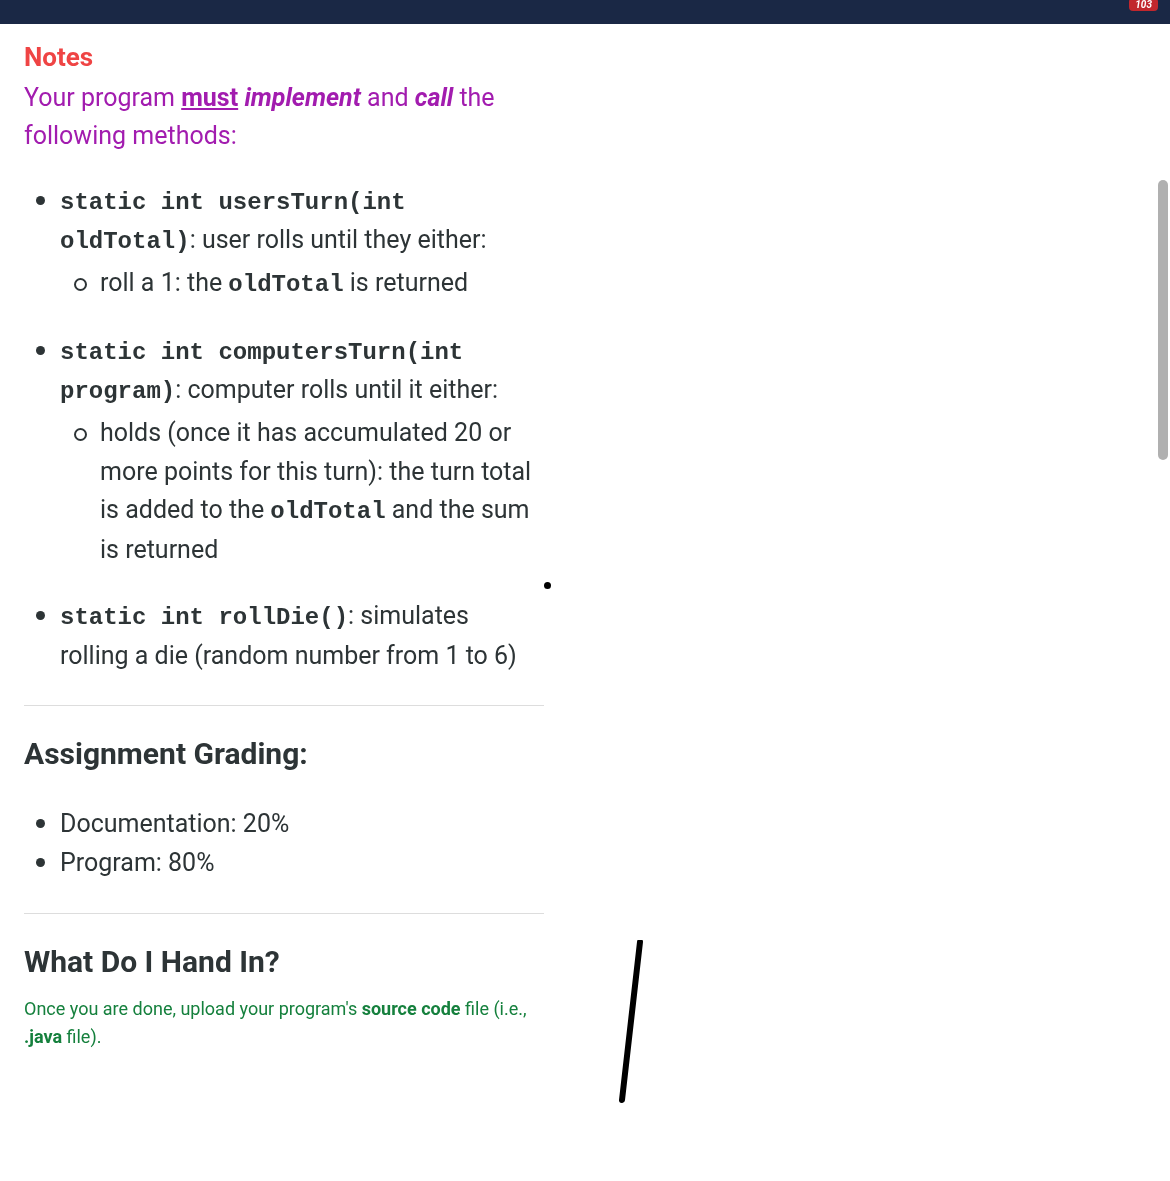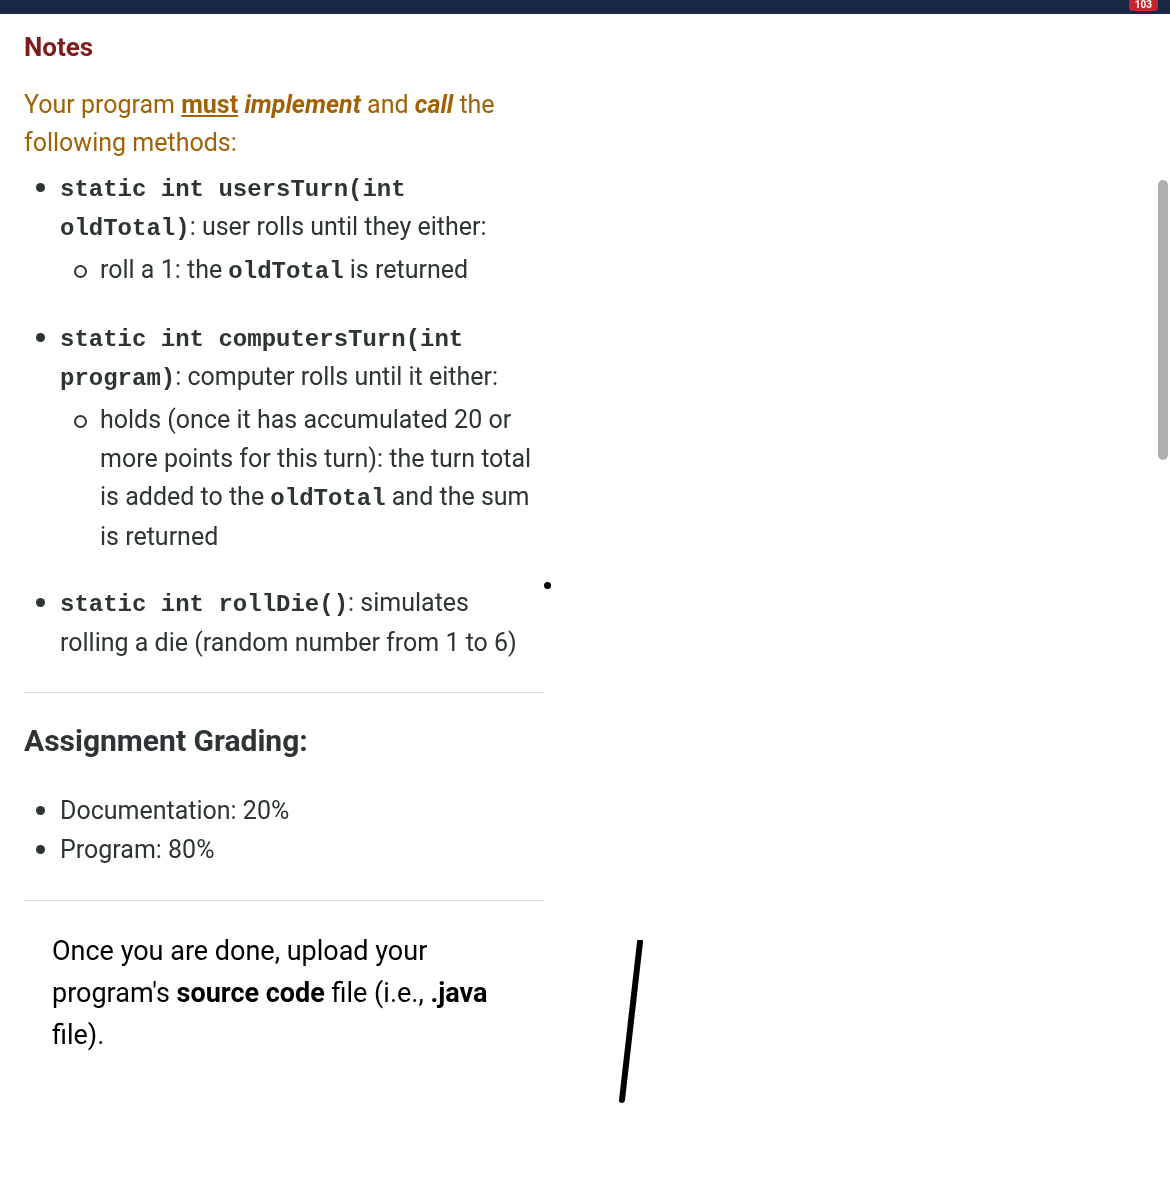--- a/index.html
+++ b/index.html
@@ -5,51 +5,52 @@
     * { margin: 0; padding: 0; box-sizing: border-box; }
     body {
       font-family: -apple-system, BlinkMacSystemFont, 'Segoe UI', Roboto, 'Helvetica Neue', Arial, sans-serif;
       background: #fff;
       width: 1170px;
       height: 1181px;
       position: relative;
       overflow: hidden;
     }
     .top-bar {
-      height: 14px;
+      height: 24px;
       background: #1a2845;
       position: relative;
+      font-style: italic;
     }
     .badge {
       position: absolute;
       top: -2px;
       right: 12px;
       background: #c1272d;
       color: #fff;
       font-size: 10px;
       padding: 1px 6px;
       border-radius: 4px;
       font-weight: bold;
     }
     .content {
       padding: 18px 24px 0 24px;
       width: 560px;
       color: #2d3436;
     }
     h3 {
       font-size: 26px;
       font-weight: 700;
-      margin-bottom: 24px;
-      color: #7f1d1d;
+      margin-bottom: 7px;
+      color: #ef4444;
     }
     .intro {
       font-size: 25px;
       line-height: 1.5;
-      margin-bottom: 8px;
-      color: #a16207;
+      margin-bottom: 28px;
+      color: #a21caf;
     }
     .must { font-weight: 700; text-decoration: underline; }
     .implement { font-weight: 700; font-style: italic; }
     .call { font-weight: 700; font-style: italic; }
     ul.outer { list-style: none; padding-left: 0; }
     ul.outer > li {
       position: relative;
       padding-left: 36px;
       font-size: 25px;
       line-height: 1.55;
@@ -115,24 +116,23 @@
       content: '';
       position: absolute;
       left: 12px;
       top: 14px;
       width: 9px;
       height: 9px;
       background: #2d3436;
       border-radius: 50%;
     }
     .handin-text {
-      font-size: 27px;
-      line-height: 1.55;
-      color: #000000;
-      margin-left: 28px;
+      font-size: 18px;
+      line-height: 1.55;
+      color: #15803d;
     }
     .bold { font-weight: 700; }
     .dot-marker {
       position: absolute;
       left: 544px;
       top: 582px;
       width: 7px;
       height: 7px;
       background: #000;
       border-radius: 50%;
@@ -199,20 +199,21 @@
   <hr>
 
   <h2>Assignment Grading:</h2>
   <ul class="grading">
     <li>Documentation: 20%</li>
     <li>Program: 80%</li>
   </ul>
 
   <hr>
 
+  <h2>What Do I Hand In?</h2>
   <p class="handin-text">
     <span>Once you are done, upload your program's </span><span class="bold">source code</span><span> file (i.e., </span><span class="bold">.java</span><span> file).</span>
   </p>
 
 </div>
 
 <div class="dot-marker"></div>
 
 <div class="scrollbar"></div>
 

